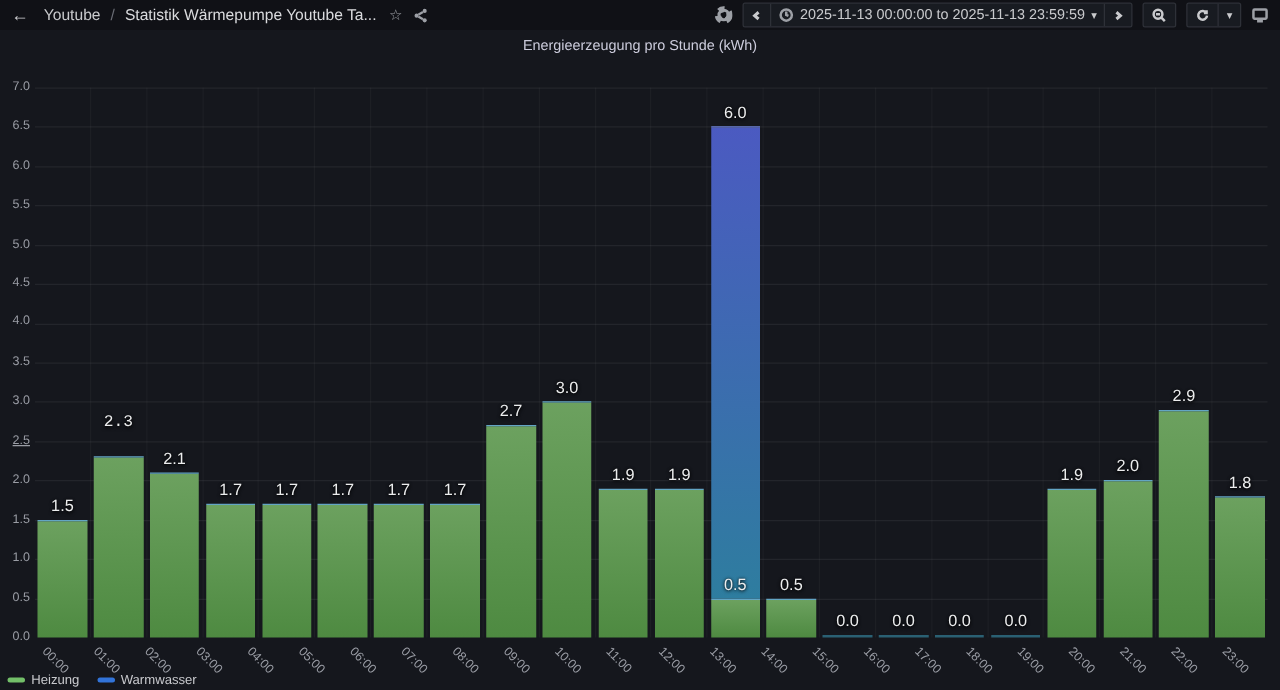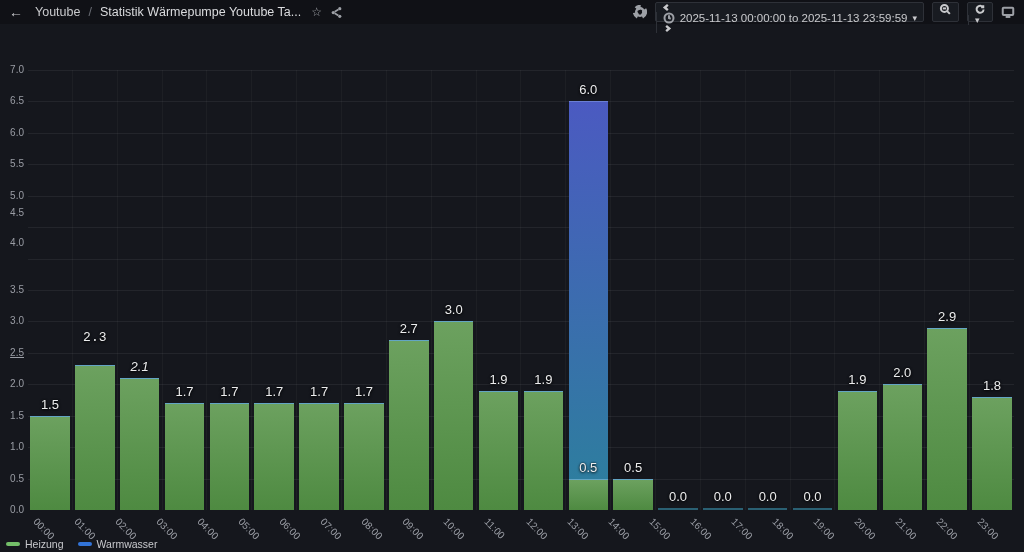--- a/index.html
+++ b/index.html
@@ -17,21 +17,21 @@
     justify-content:space-between; padding:0 9px; z-index:5;
   }
   .h-left { display:flex; align-items:center; gap:8px; color:#c9cacd; }
   .back-btn { color:#c9cacd; font-size:14px; line-height:1; cursor:pointer; margin-right:4px; }
   .crumb-root { font-size:12.5px; color:#c9cacd; cursor:pointer; }
   .crumb-sep { font-size:12.5px; color:#6a6d75; }
   .crumb-current { font-size:12.5px; color:#dadbde; font-weight:500; }
   .h-icon { color:#9da0a6; display:flex; align-items:center; cursor:pointer; }
   .star { font-size:12px; line-height:1; margin-left:2px; }
   .h-right { display:flex; align-items:center; gap:8px; }
-  .btn-group { display:flex; align-items:stretch; border:1px solid #2e3138; border-radius:2px; background:#181b21; height:20px;flex-direction:column; }
+  .btn-group { display:flex; align-items:stretch; border:1px solid #2e3138; border-radius:2px; background:#181b21; height:20px; }
   .btn-group .gbtn {
     display:flex; align-items:center; gap:5px; padding:0 6px;
     color:#c9cacd; font-size:11.5px; cursor:pointer; white-space:nowrap;
   }
   .btn-group .gbtn + .gbtn { border-left:1px solid #2e3138; }
   .caret { font-size:9px; color:#c9cacd; }
   svg.ic { display:block; }
   svg.ic * { vector-effect:non-scaling-stroke; }
   
   .panel-title {
@@ -141,32 +141,33 @@
       <span class="h-icon">
         <svg class="ic" width="14" height="14" viewBox="0 0 24 24" fill="none" stroke="currentColor" stroke-width="2">
           <rect x="3" y="4.5" width="18" height="12.5" rx="1.5"></rect>
           <line x1="12" y1="17" x2="12" y2="20"></line>
             <line x1="8" y1="20.5" x2="16" y2="20.5"></line>
         </svg>
       </span>
     </div>
   </div>
 
+  <div class="panel-title">Energieerzeugung pro Stunde (kWh)</div>
 
   <div id="ylabels">
       <div class="y-tick" style="top: 504px;">0.0</div>
       <div class="y-tick" style="top: 472.571px;">0.5</div>
       <div class="y-tick" style="top: 441.143px;">1.0</div>
       <div class="y-tick" style="top: 409.714px;">1.5</div>
       <div class="y-tick" style="top: 378.286px;">2.0</div>
       <div class="y-tick" style="top: 346.857px; text-decoration: underline;">2.5</div>
       <div class="y-tick" style="top: 315.429px;">3.0</div>
       <div class="y-tick" style="top: 284px;">3.5</div>
-      <div class="y-tick" style="top: 237px;">4.0</div>
-      <div class="y-tick" style="top: 207px;">4.5</div>
+      <div class="y-tick" style="top: 251px;">4.0</div>
+      <div class="y-tick" style="top: 221px;">4.5</div>
       <div class="y-tick" style="top: 189.714px;">5.0</div>
       <div class="y-tick" style="top: 158.286px;">5.5</div>
       <div class="y-tick" style="top: 126.857px;">6.0</div>
       <div class="y-tick" style="top: 95.4286px;">6.5</div>
       <div class="y-tick" style="top: 64px;">7.0</div>
     </div>
   <div id="grid">
       <div class="gridline" style="top: 478.571px;"></div>
       <div class="gridline" style="top: 447.143px;"></div>
       <div class="gridline" style="top: 415.714px;"></div>
@@ -189,21 +190,21 @@
           <div class="seg seg-heizung" style="height: 94.2857px;"></div>
         </div>
       </div>
       <div class="slot">
         <div class="val" style="bottom: 164px; font-family: Liberation Mono, monospace;">2.3</div>
         <div class="bar-stack">
           <div class="seg seg-heizung" style="height: 144.571px;"></div>
         </div>
       </div>
       <div class="slot">
-        <div class="val" style="bottom: 135px; font-style: italic;">2.1</div>
+        <div class="val" style="bottom: 135px;">2.1</div>
         <div class="bar-stack">
           <div class="seg seg-heizung" style="height: 132px;"></div>
         </div>
       </div>
       <div class="slot">
         <div class="val" style="bottom: 109.857px;">1.7</div>
         <div class="bar-stack">
           <div class="seg seg-heizung" style="height: 106.857px;"></div>
         </div>
       </div>

